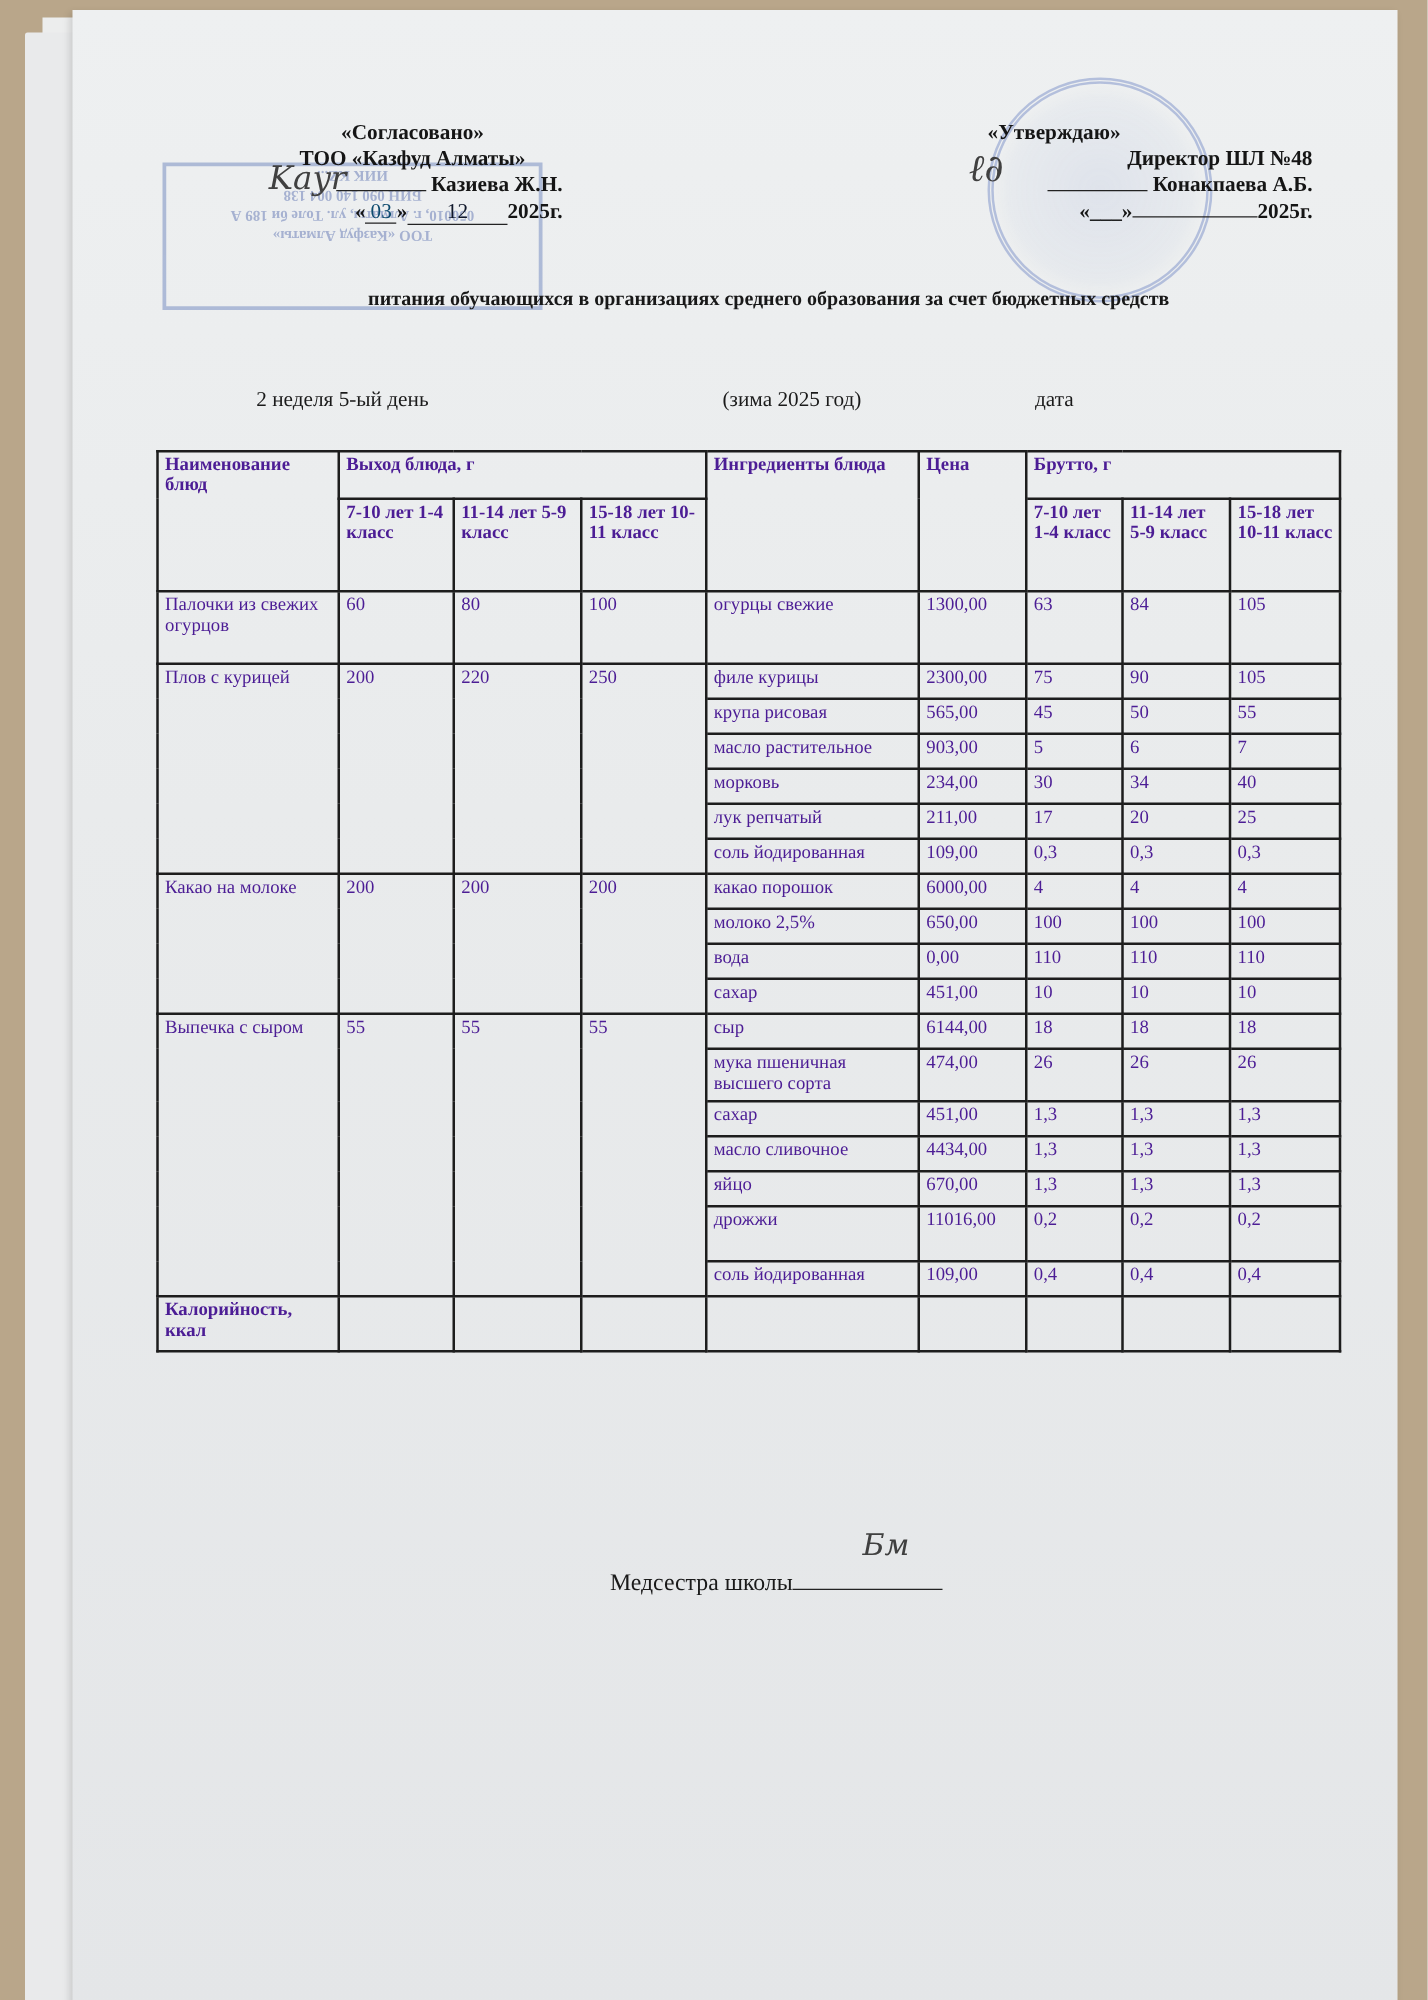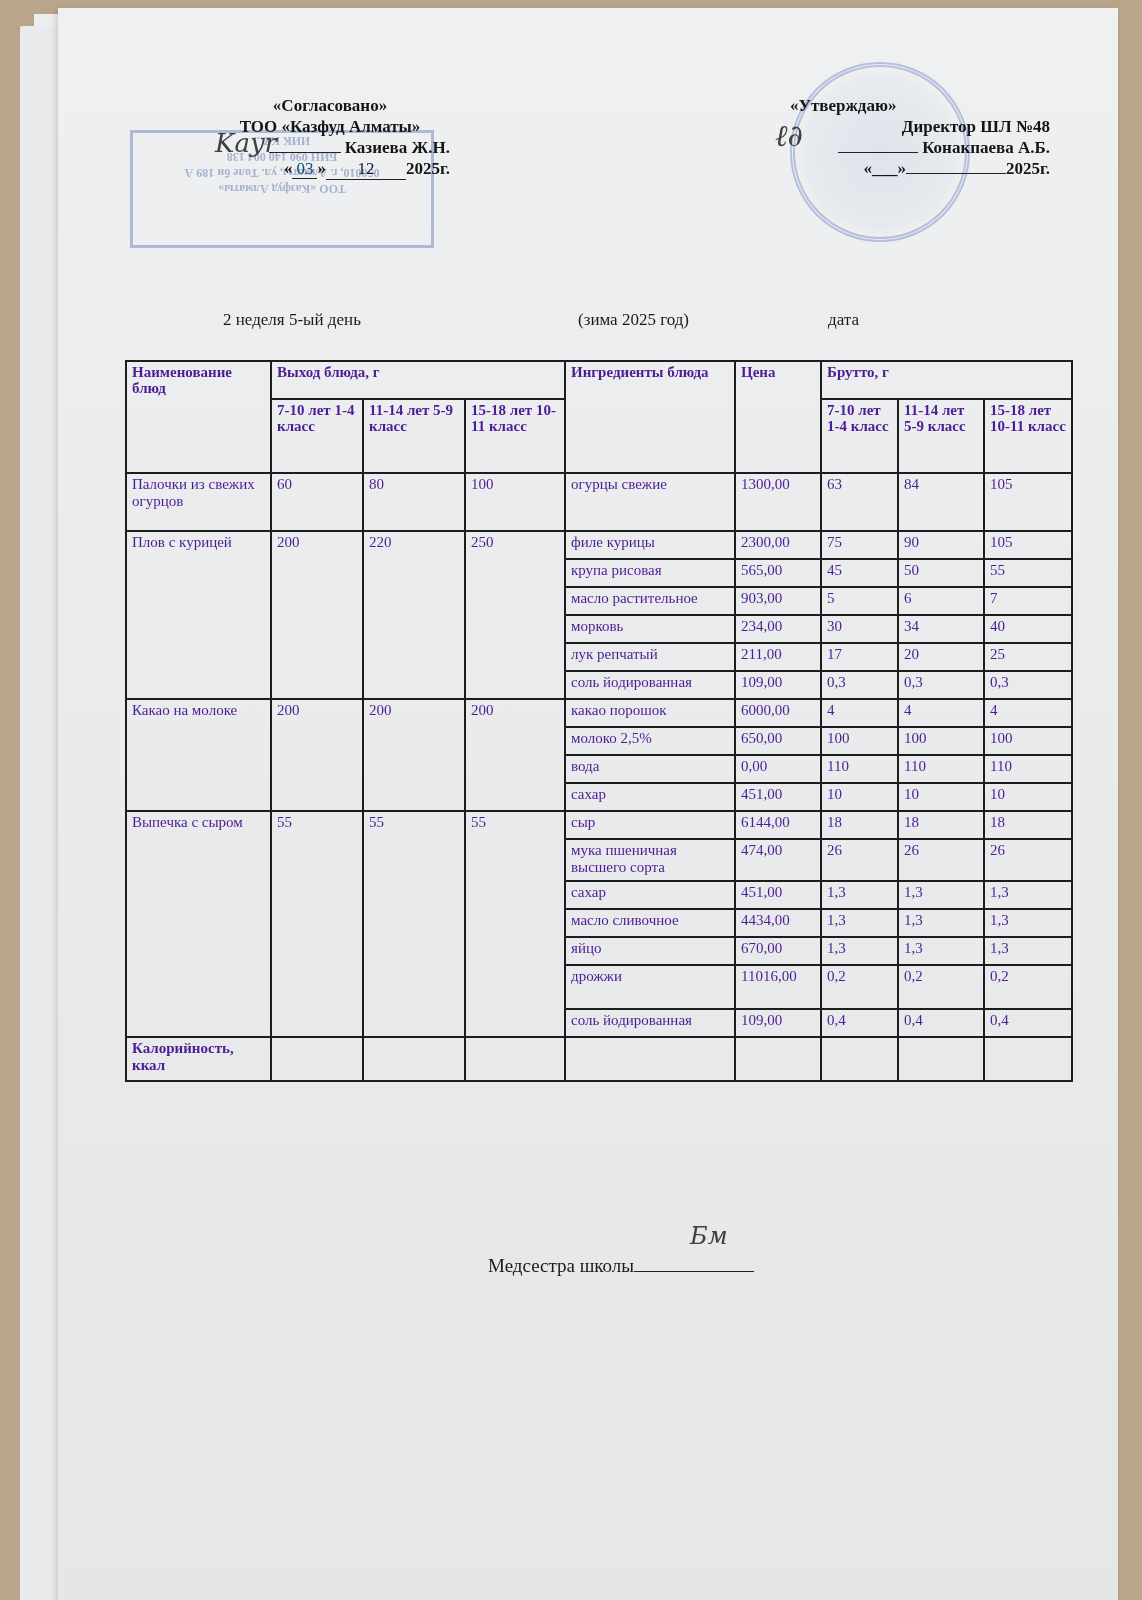--- a/index.html
+++ b/index.html
@@ -91,23 +91,24 @@
     <span style="display:inline-block;width:80px;border-bottom:1.5px solid #222;"></span>
     <span>Конакпаева А.Б.</span>
   </div>
   <div style="text-align:right;">
     <span>«___»</span><span style="display:inline-block;width:100px;border-bottom:1.5px solid #222;"></span><span>2025г.</span>
   </div>
 </div>
 <div class="sig" style="left:775px;top:118px;font-size:30px;">ℓ∂</div>
 
 <div class="title">
-</div>
-
-<div class="subline" style="left:205px;margin-left:18px;">2 неделя 5-ый день</div>
+  <div>питания обучающихся в организациях среднего образования за счет бюджетных средств</div>
+</div>
+
+<div class="subline" style="left:205px;">2 неделя 5-ый день</div>
 <div class="subline" style="left:578px;">(зима 2025 год)</div>
 <div class="subline" style="left:828px;">дата</div>
 
 <table class="menu">
   <colgroup>
     <col style="width:145px">
       <col style="width:92px">
       <col style="width:102px">
       <col style="width:100px">
     <col style="width:170px">

